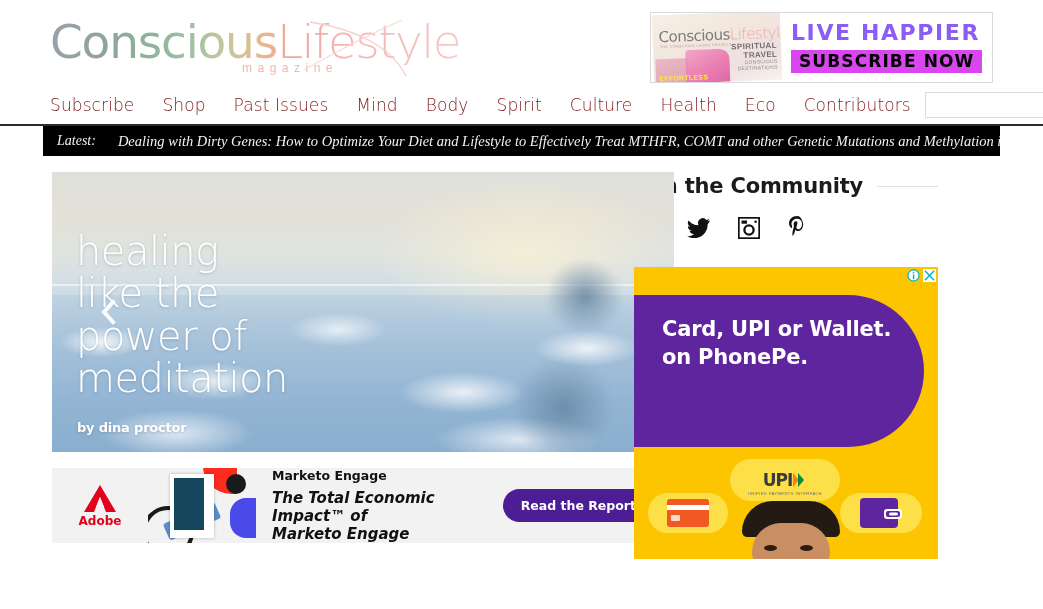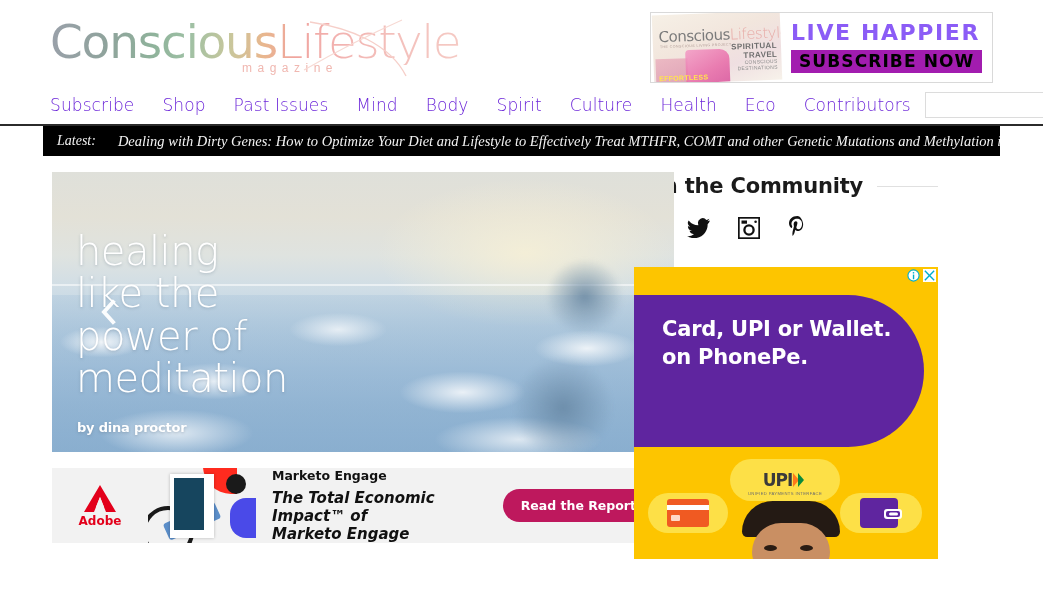--- a/index.html
+++ b/index.html
@@ -127,21 +127,21 @@
     font-size: 22px;
     font-weight: 700;
     letter-spacing: 1.6px;
     color: #8b5cf6;
     font-family: "DejaVu Sans", sans-serif;
     line-height: 1;
     margin-bottom: 6px;
   }
   .banner-cta {
     display: inline-block;
-    background: #a21caf;
+    background: #d946ef;
     color: #000;
     font-size: 17px;
     font-weight: 700;
     letter-spacing: 1.1px;
     padding: 2px 8px 3px 8px;
     font-family: "DejaVu Sans", sans-serif;
     line-height: 1.1;
   }
 
   
@@ -149,21 +149,21 @@
     display: flex;
     align-items: center;
     padding: 0 50px;
     height: 40px;
     border-bottom: 2px solid #2b2b2b;
     box-sizing: border-box;
   }
   .nav-items { display: flex; align-items: center; gap: 0; }
   .nav-item {
     font-size: 17px;
-    color: #6d28d9;
+    color: #7f1d1d;
     font-weight: 300;
     padding: 0 14px;
     white-space: nowrap;
     text-decoration: none;
     letter-spacing: 0.1px;
     font-family: "DejaVu Sans", sans-serif;
   }
   .nav-item:first-child { padding-left: 0; }
   .nav-search {
     margin-left: auto;
@@ -351,21 +351,21 @@
     background:#5b8ec9; transform: rotate(-24deg); border-radius: 3px;
   }
   .ad-copy { flex: 1; padding-left: 16px; color:#111; }
   .ad-kicker { font-size: 12.5px; font-weight:700; font-family:"DejaVu Sans", sans-serif; }
   .ad-head {
     font-size: 15px; font-weight: 700; font-style: italic;
     font-family:"DejaVu Sans", sans-serif; line-height:1.22; margin-top:6px;
   }
   .ad-btn {
     margin-right: 20px;
-    background: #be185d; color:#fff;
+    background: #4c1d95; color:#fff;
     border: none; border-radius: 999px;
     font-size: 12.5px; font-weight: 700;
     padding: 9px 18px; cursor: pointer;
     font-family:"DejaVu Sans", sans-serif;
     white-space: nowrap;
   }
   .ad-controls {
     position: absolute; right: 4px; top: 4px;
     display: flex; align-items: center; gap: 4px;
   }

